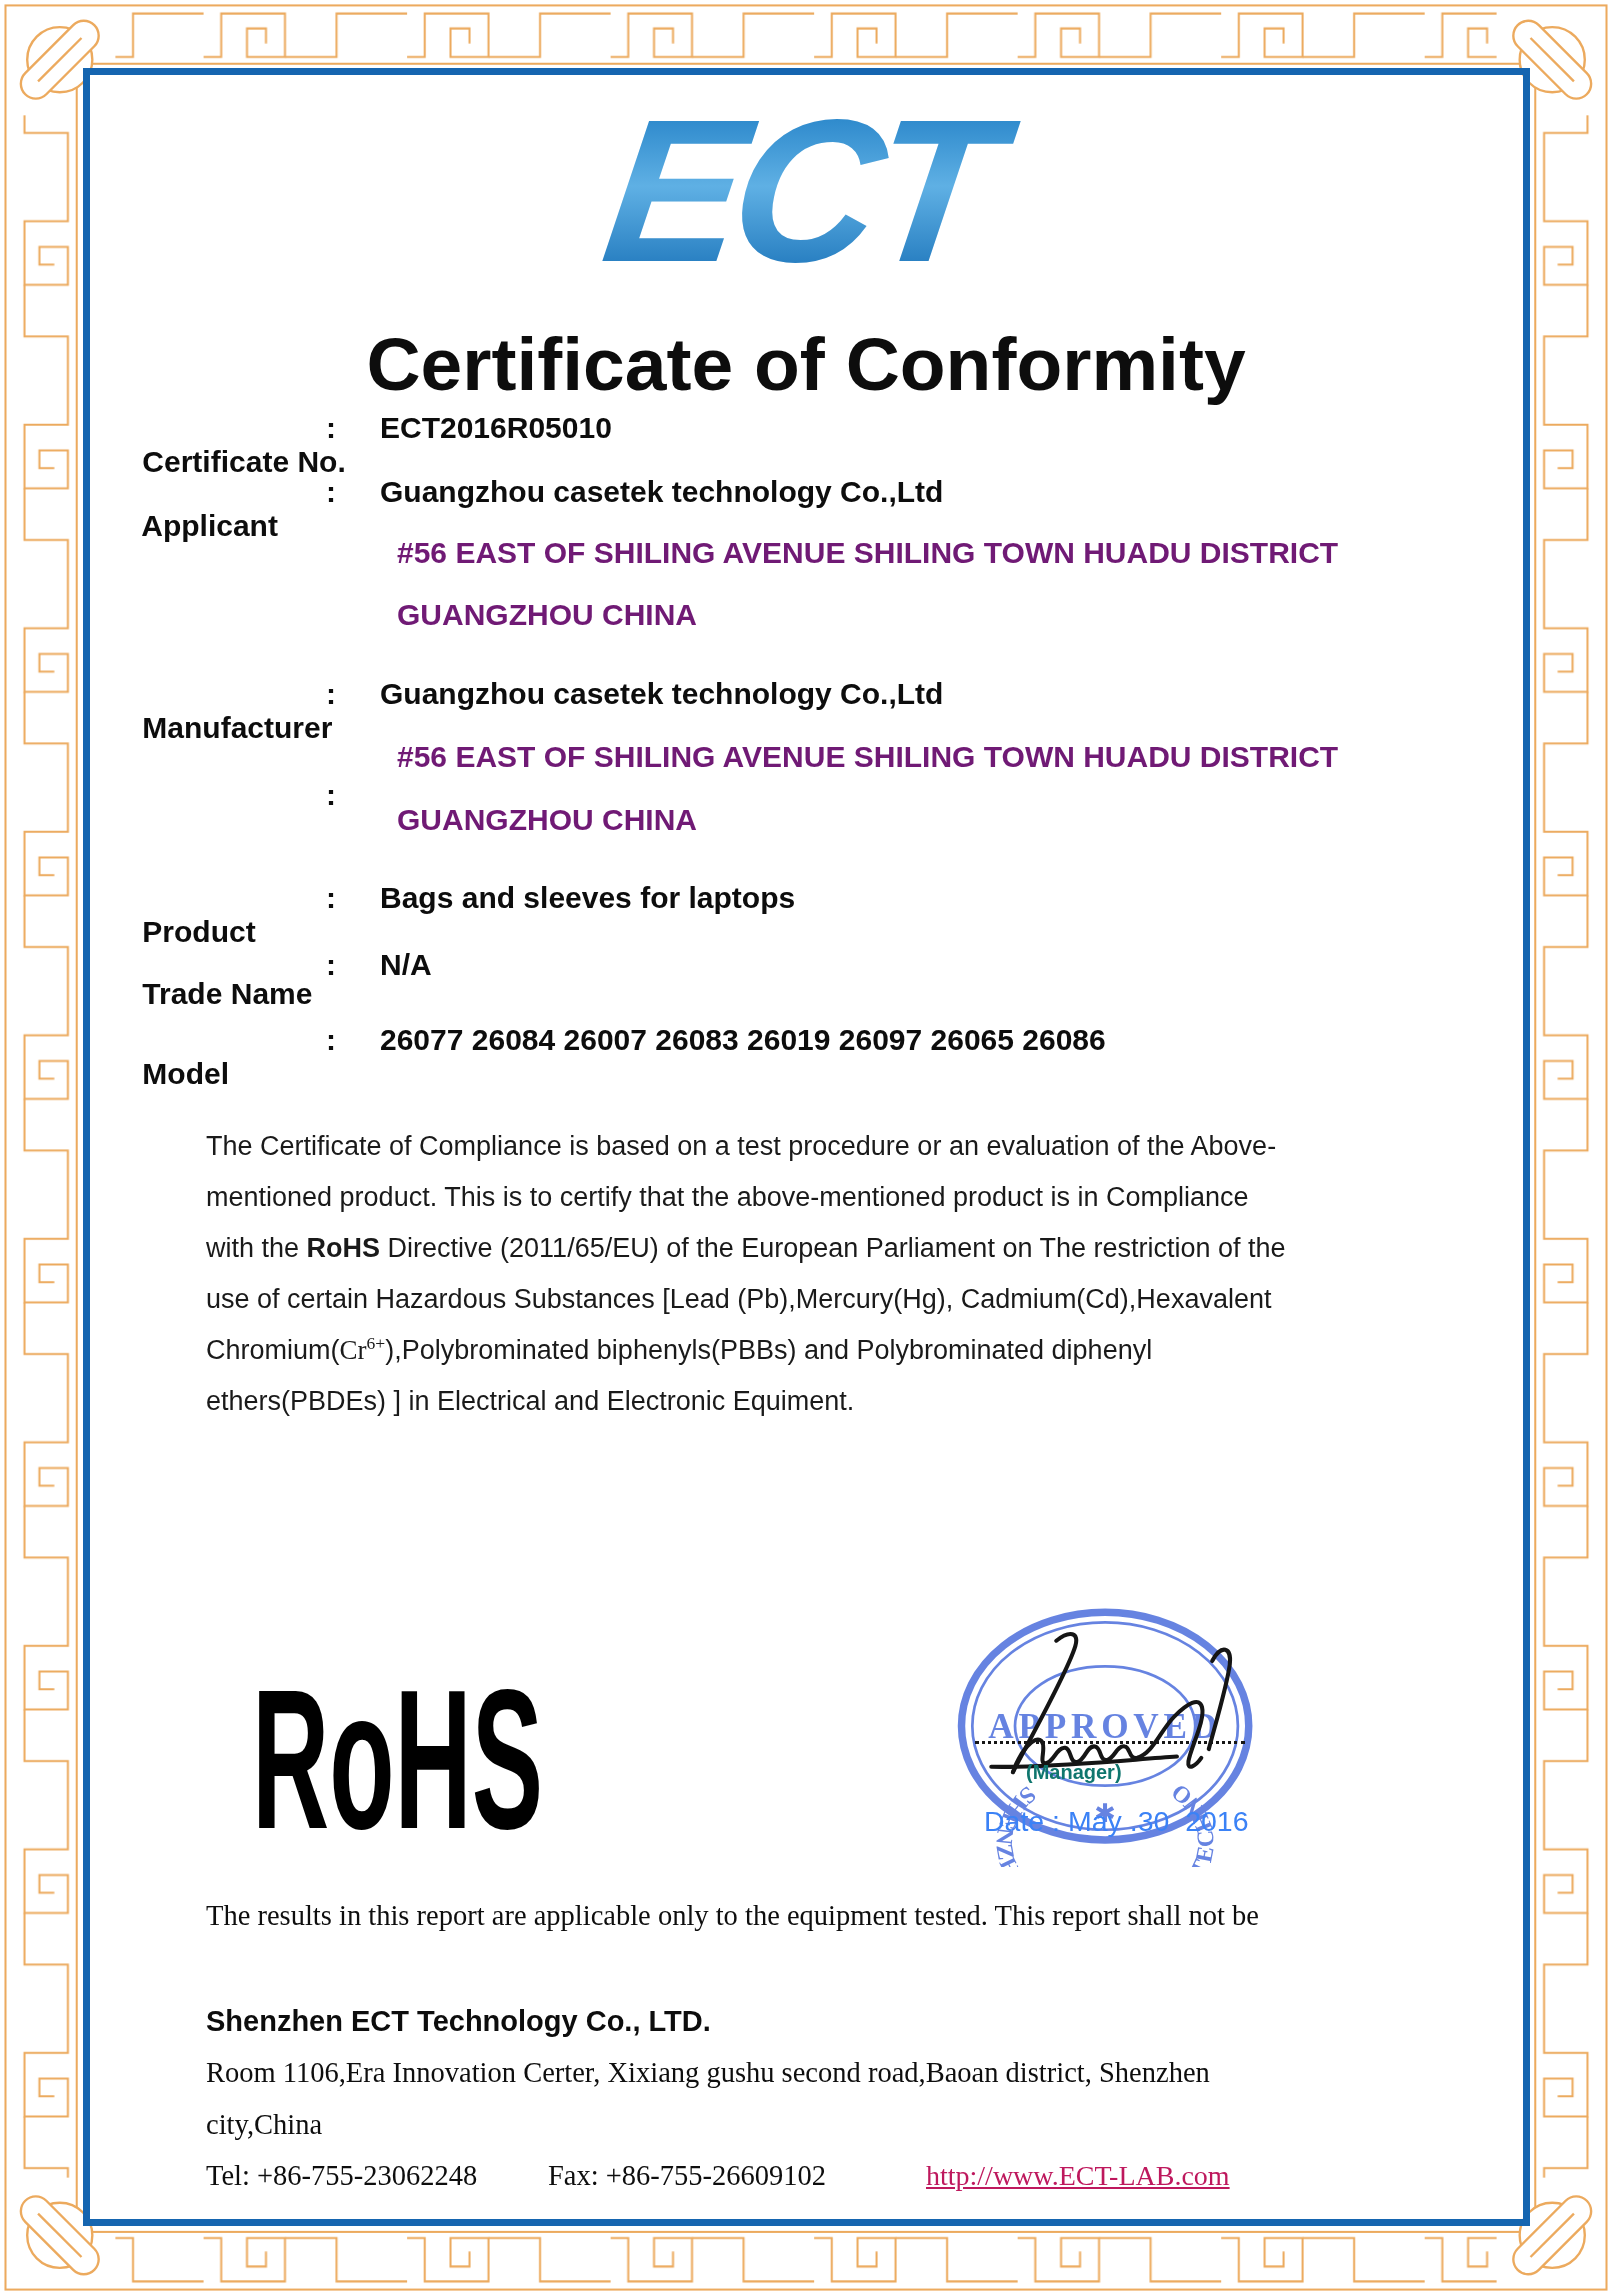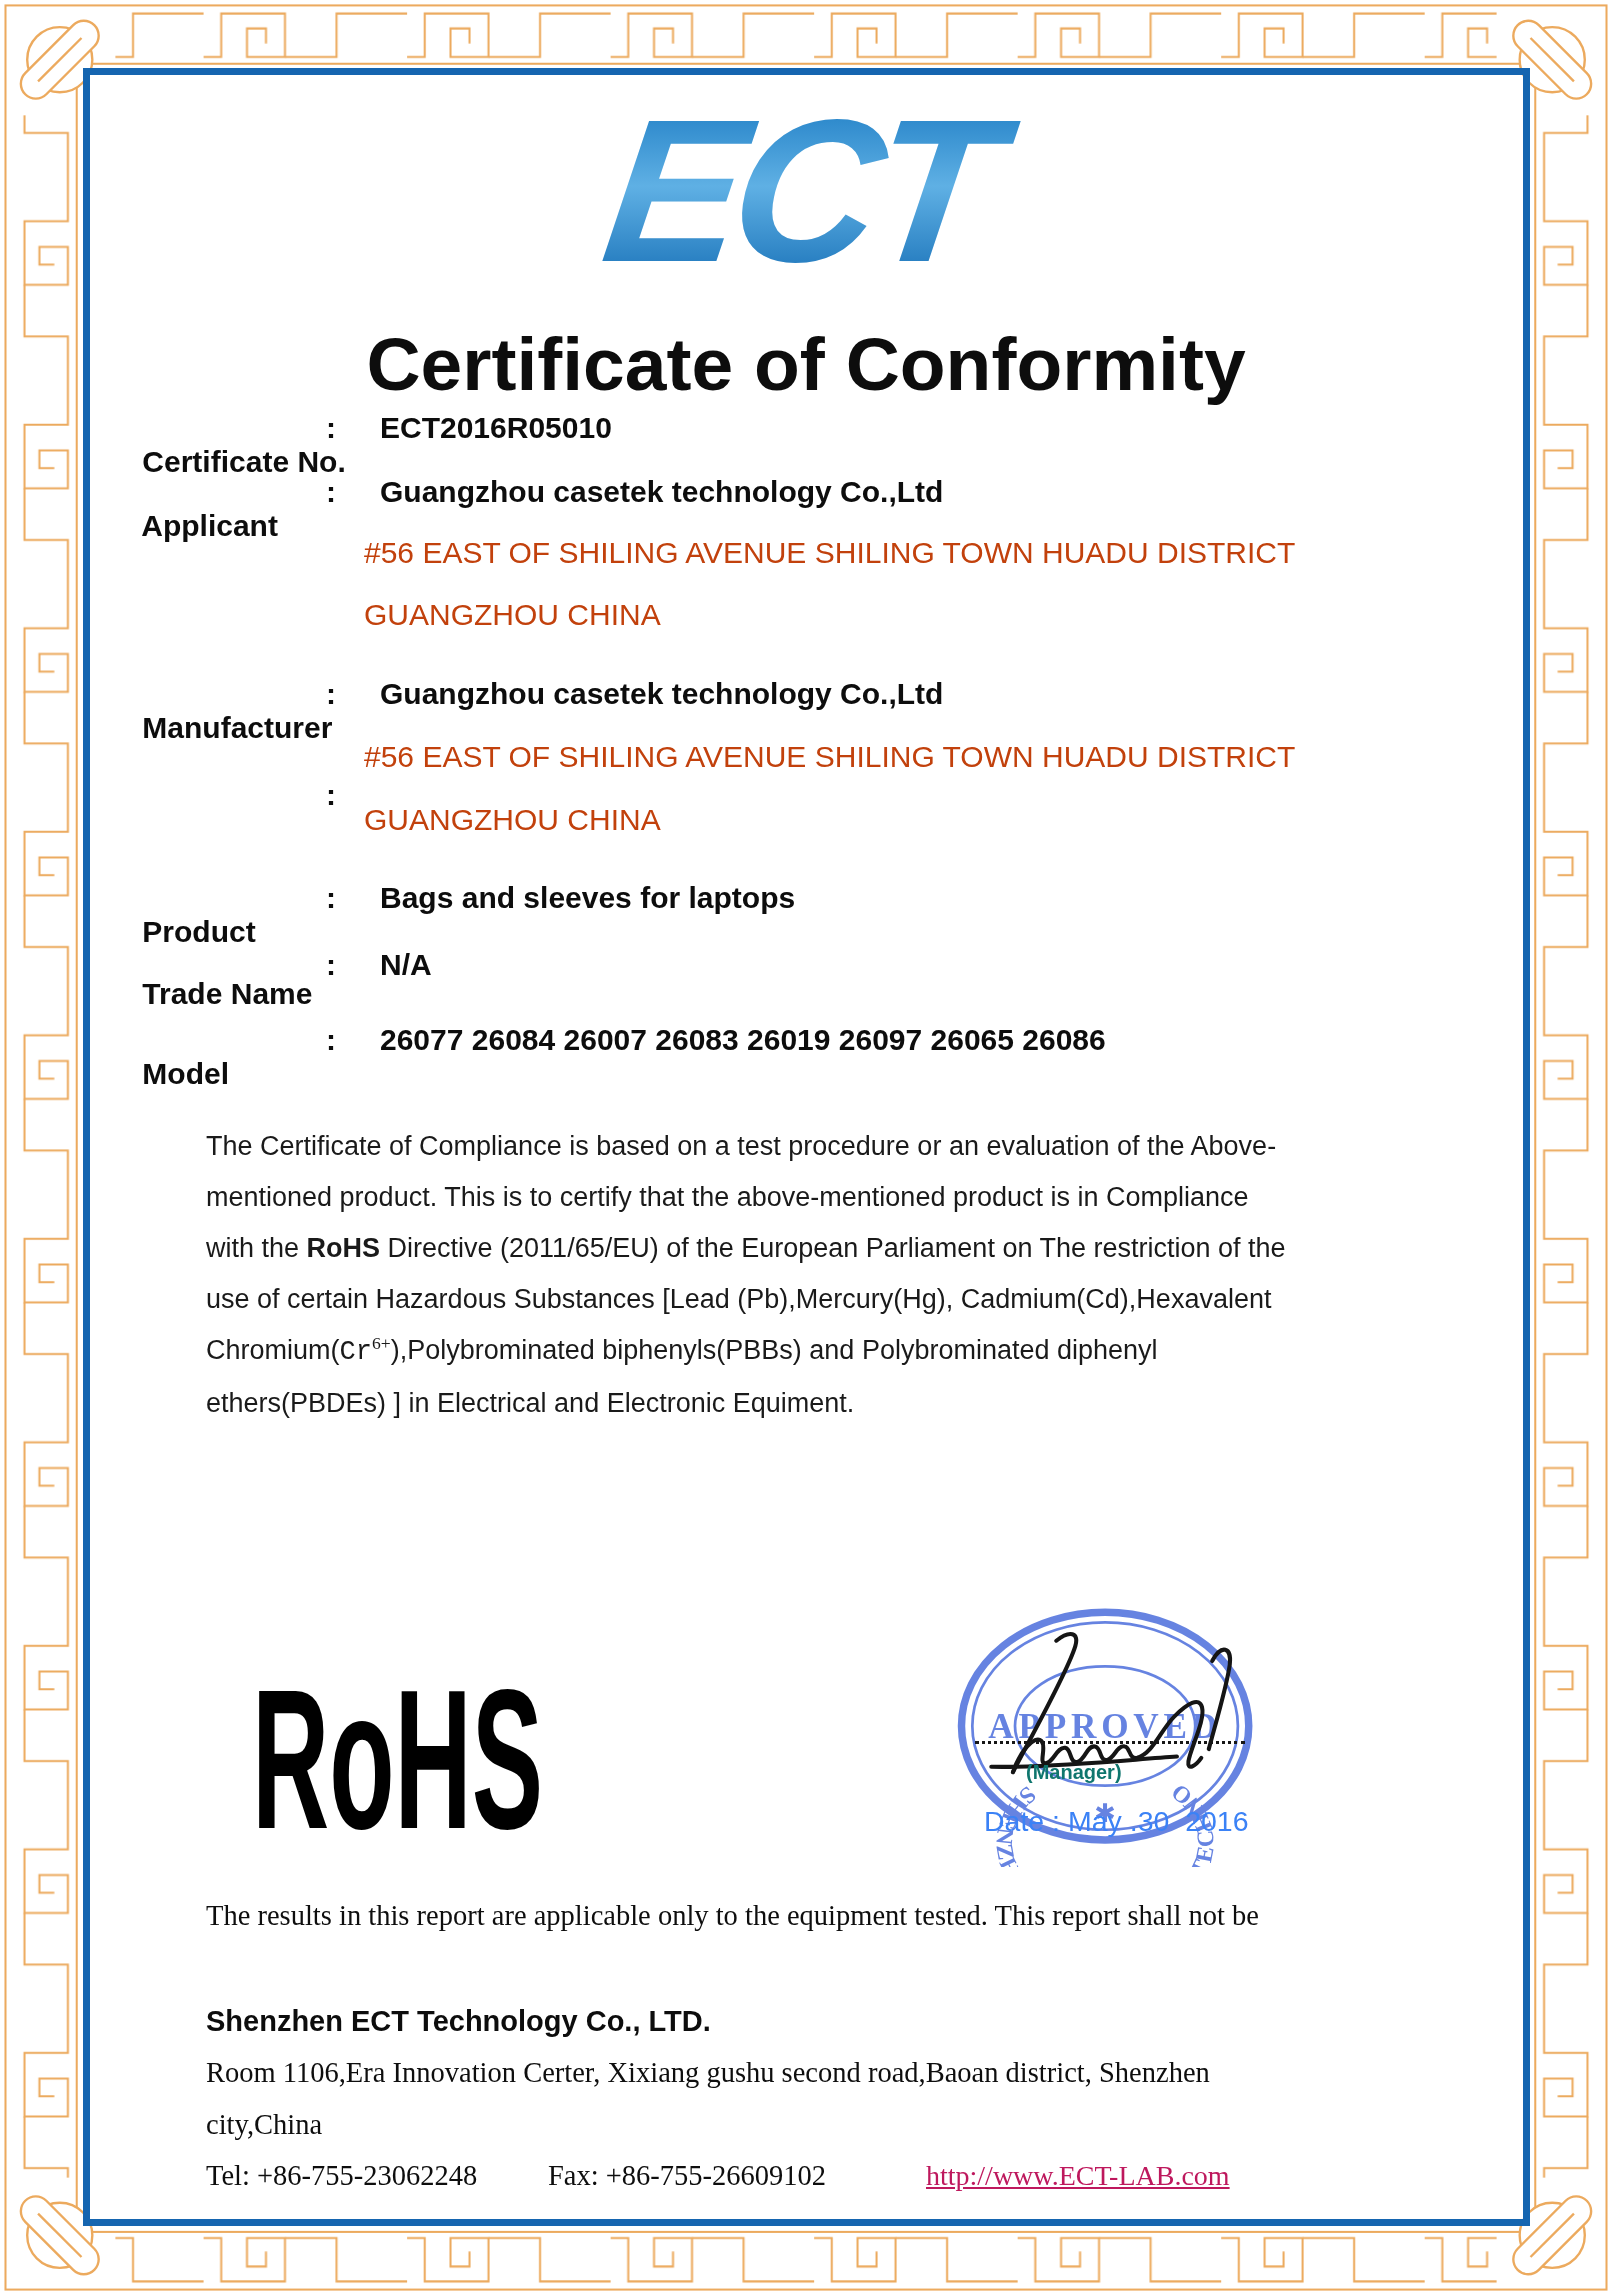--- a/index.html
+++ b/index.html
@@ -19,29 +19,29 @@
   #logo{position:absolute;left:589px;top:100px;width:434px;height:173px;}
   
   .doc-title{
     position:absolute;left:90px;top:277px;width:1432px;text-align:center;
     font-size:75px;font-weight:bold;letter-spacing:0px;color:#0d0d0d;white-space:pre;margin-top:44px;
   }
   
   .row{position:absolute;left:109px;white-space:pre;font-weight:bold;font-size:30px;color:#0d0d0d;}
   .row .colon{position:absolute;left:217px;top:0;}
   .row .val{position:absolute;left:271px;top:0;white-space:pre;}
-  .addr{position:absolute;left:364px;white-space:pre;font-weight:normal;font-size:30px;color:#c2410c;}
+  .addr{position:absolute;left:397px;white-space:pre;font-weight:bold;font-size:30px;color:#701a75;}
   .lone-colon{position:absolute;left:326px;font-weight:bold;font-size:30px;color:#0d0d0d;}
   
   .statement{
     position:absolute;left:206px;top:1121px;width:1096px;
     font-size:27px;line-height:51px;color:#1a1a1a;text-align:left;
   }
   .statement b{font-weight:bold;}
-  .serif{font-family:Liberation Mono, monospace;text-align:center;}
+  .serif{font-family:Liberation Serif, serif;text-align:center;}
   .statement sup{font-size:17.6px;vertical-align:super;line-height:0;font-family:"Liberation Serif",serif;}
   
   .rohs{
     position:absolute;left:252px;top:1661px;
     font-size:198px;font-weight:bold;line-height:198px;color:#000;
     transform:scaleX(0.54);transform-origin:left top;white-space:pre;
   }
   
   #stamp{position:absolute;left:949px;top:1596px;width:319px;height:271px;}
   .sig-dots{

